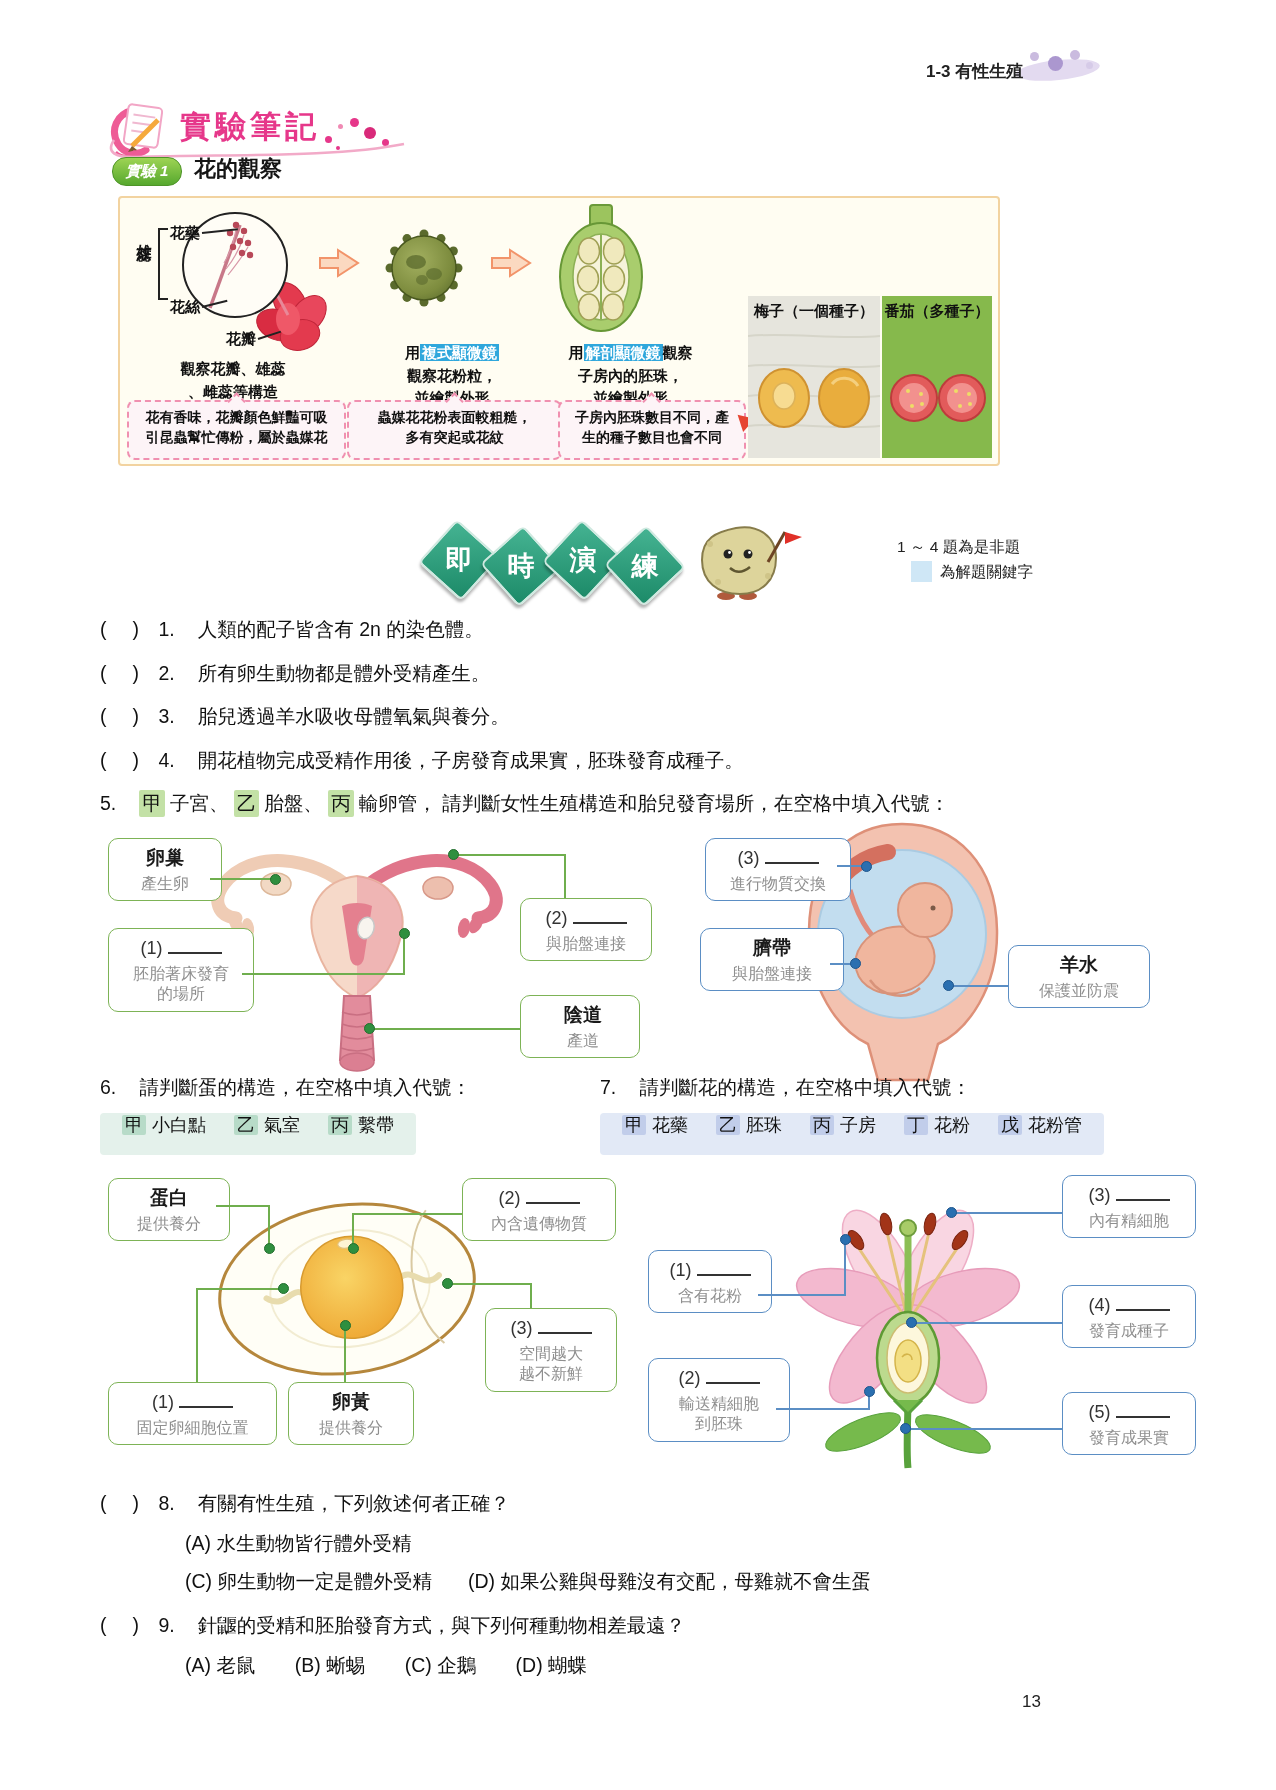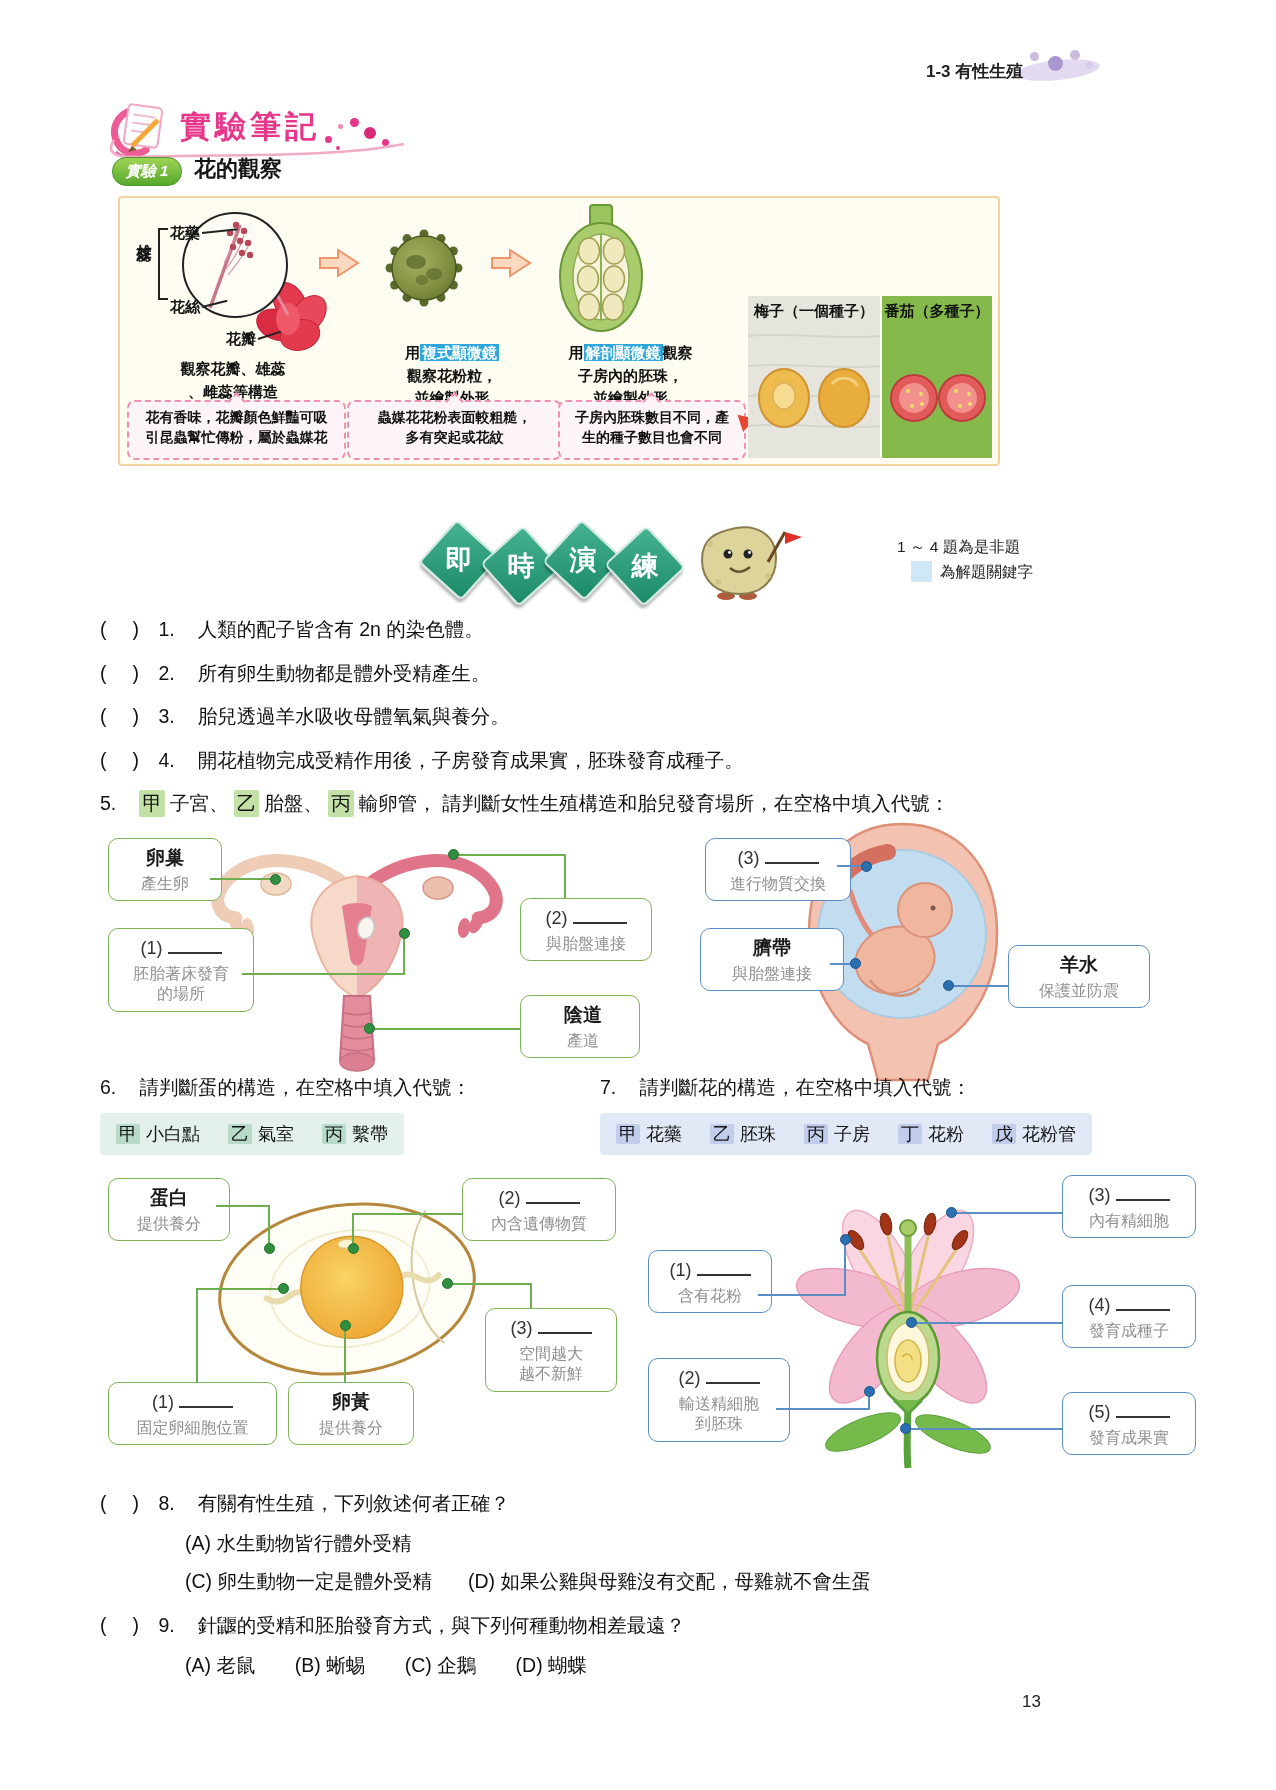--- a/index.html
+++ b/index.html
@@ -40,22 +40,22 @@
   
   .qrow{position:absolute;left:100px;font-size:19.5px;color:#111;white-space:nowrap;}
   .par{display:inline-block;}
   .pgap{display:inline-block;width:26px;}
   .qnum{display:inline-block;width:34px;margin-left:14px;}
   .qnum2{display:inline-block;width:34px;}
   .key{display:inline-block;padding:0 3px;margin-right:5px;border-radius:2px;}
   .key.g5{background:#c3e1a6;}
   .optline{position:absolute;font-size:19.5px;color:#111;white-space:nowrap;}
   
-  .strip{position:absolute;display:inline-flex;align-items:center;gap:28px;height:42px;
-         padding:0 16px;font-size:18px;border-radius:4px;color:#111;}
+  .strip{position:absolute;display:inline-flex;align-items:flex-start;gap:28px;height:42px;
+         padding:0 22px;font-size:18px;border-radius:4px;color:#111;}
   .strip.q6{background:#e4f1eb;}
   .strip.q7{background:#e2e9f6;}
   .strip .it{white-space:nowrap;}
   .strip.q6 .k{background:#b7dbc8;padding:0 3px;margin-right:6px;border-radius:2px;}
   .strip.q7 .k{background:#c1cdea;padding:0 3px;margin-right:6px;border-radius:2px;}
   
   .box{position:absolute;background:#fff;border-radius:10px;text-align:center;padding:7px 6px 6px;line-height:1.3;}
   .box.g{border:1.6px solid #7db356;}
   .box.b{border:1.6px solid #5b8ec4;}
   .bt{font-size:19px;font-weight:bold;color:#1a1a1a;}

